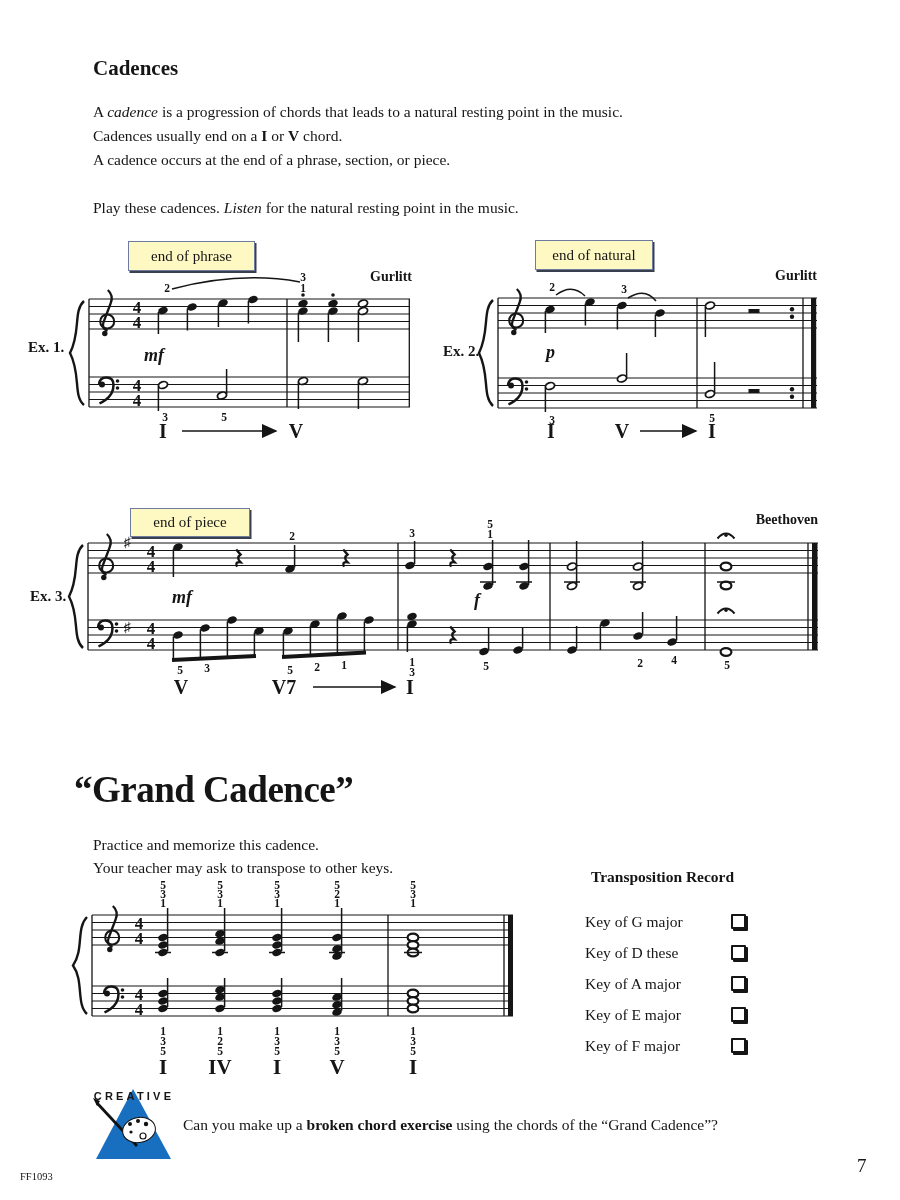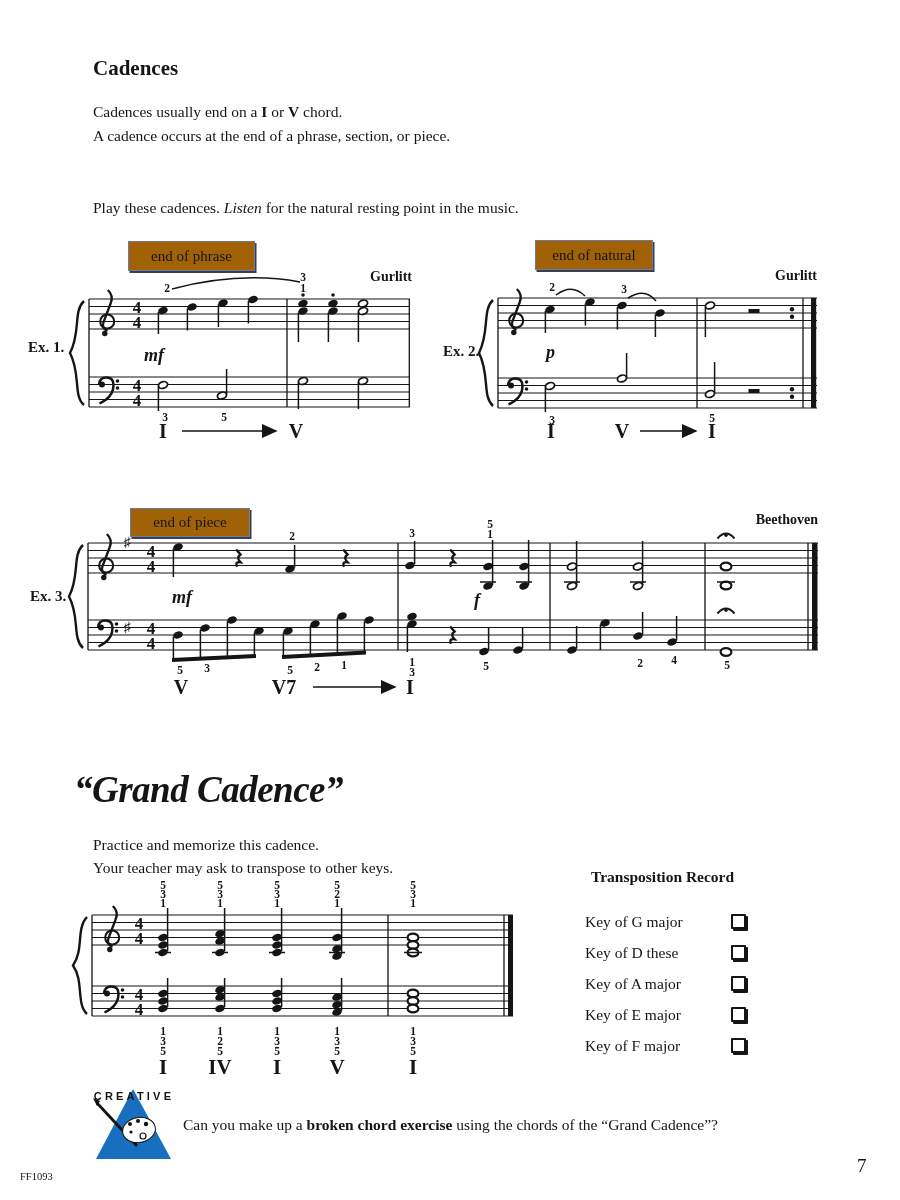--- a/index.html
+++ b/index.html
@@ -3,21 +3,21 @@
 <meta charset="utf-8">
 <style>
   html,body{margin:0;padding:0;background:#e8e8e8;}
   #page{position:relative;width:900px;height:1200px;background:#ffffff;margin:0 auto;
         font-family:"Liberation Serif",serif;color:#151515;overflow:hidden;}
   .abs{position:absolute;}
   #music-svg{position:absolute;left:0;top:0;}
   .h1{font-size:21px;font-weight:bold;}
   .body-text{font-size:15.5px;line-height:24px;}
   .tagbox{position:absolute;display:flex;align-items:center;justify-content:center;
-          background:#a16207;border:1px solid #6e7ba0;box-shadow:1.5px 2px 0 #3a3f4e;
+          background:#fef9c3;border:1px solid #6e7ba0;box-shadow:1.5px 2px 0 #3a3f4e;
           font-size:15px;}
   .exlabel{position:absolute;font-weight:bold;font-size:15px;}
   .composer{position:absolute;font-weight:bold;font-size:14px;width:100px;text-align:right;}
   .grand-h{font-size:37px;font-weight:bold;letter-spacing:-0.5px;}
   .tr-title{font-size:15.5px;font-weight:bold;}
   .trow{position:absolute;width:175px;height:20px;font-size:15.5px;}
   .cb{position:absolute;left:146px;top:1px;width:11px;height:11px;background:#fff;
       border:2px solid #151515;border-radius:1px;box-shadow:2px 2px 0 #151515;}
   .footer-code{font-size:10.5px;}
   .pageno{font-size:19px;}
@@ -330,41 +330,42 @@
         <circle cx="146" cy="1124" r="2.2" fill="#111111"></circle>
         <circle cx="131" cy="1132" r="1.6" fill="#111111"></circle>
         <circle cx="143" cy="1136" r="3" fill="none" stroke="#111111" stroke-width="1.2"></circle>
       </g>
     </g>
   </svg>
 
   <div class="abs h1" style="left:93px;top:56px;">Cadences</div>
 
   <div class="abs body-text" style="left:93px;top:100px;width:720px;">
+    <div><span>A </span><i>cadence</i><span> is a progression of chords that leads to a natural resting point in the music.</span></div>
     <div><span>Cadences usually end on a </span><b>I</b><span> or </span><b>V</b><span> chord.</span></div>
     <div><span>A cadence occurs at the end of a phrase, section, or piece.</span></div>
   </div>
 
   <div class="abs body-text" style="left:93px;top:196px;width:720px;">
     <span>Play these cadences. </span><i>Listen</i><span> for the natural resting point in the music.</span>
   </div>
 
   <div class="tagbox" style="left:128px;top:241px;width:125px;height:28px;">end of phrase</div>
   <div class="tagbox" style="left:535px;top:240px;width:116px;height:28px;">end of natural</div>
   <div class="tagbox" style="left:130px;top:508px;width:118px;height:27px;">end of piece</div>
 
   <div class="composer" style="left:312px;top:269px;">Gurlitt</div>
   <div class="composer" style="left:717px;top:268px;">Gurlitt</div>
   <div class="composer" style="left:718px;top:512px;">Beethoven</div>
 
   <div class="exlabel" style="left:28px;top:339px;">Ex. 1.</div>
   <div class="exlabel" style="left:443px;top:343px;">Ex. 2.</div>
   <div class="exlabel" style="left:30px;top:588px;">Ex. 3.</div>
 
-  <div class="abs grand-h" style="left:74px;top:768px;font-style:italic;">“Grand Cadence”</div>
+  <div class="abs grand-h" style="left:74px;top:768px;">“Grand Cadence”</div>
 
   <div class="abs body-text" style="left:93px;top:833px;width:600px;line-height:23px;">
     <div>Practice and memorize this cadence.</div>
     <div>Your teacher may ask to transpose to other keys.</div>
   </div>
 
   <div class="abs tr-title" style="left:591px;top:868px;">Transposition Record</div>
   <div class="trow" style="left:585px;top:913px;">
     <span>Key of G major</span>
     <span class="cb"></span>

